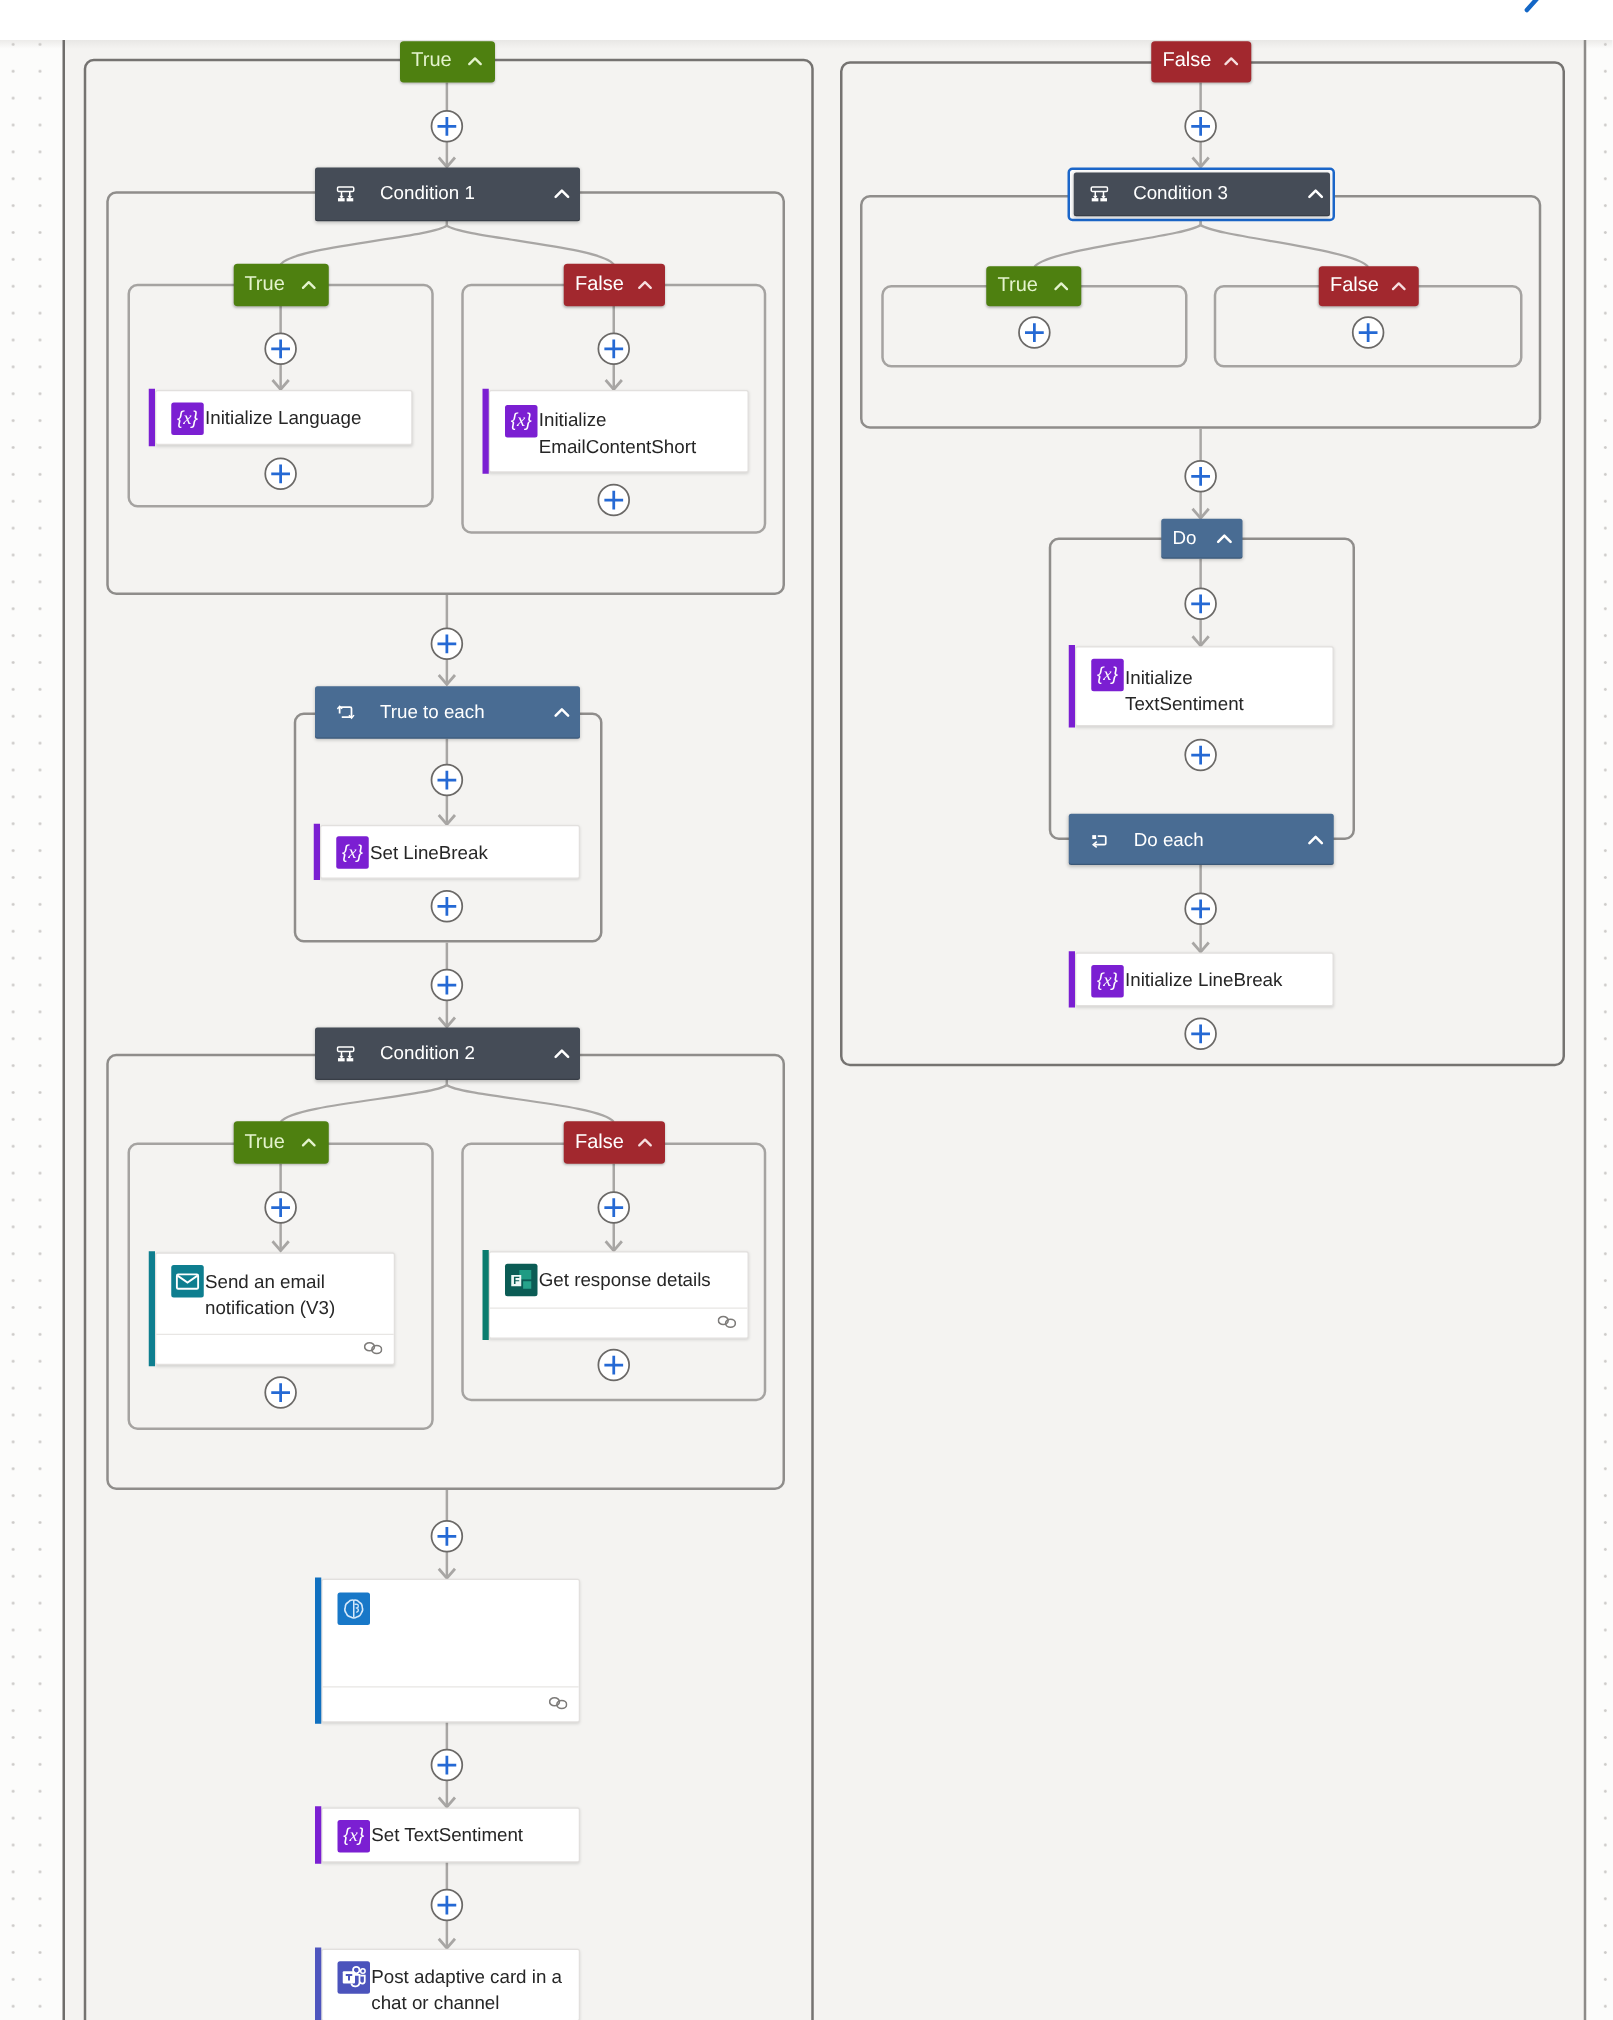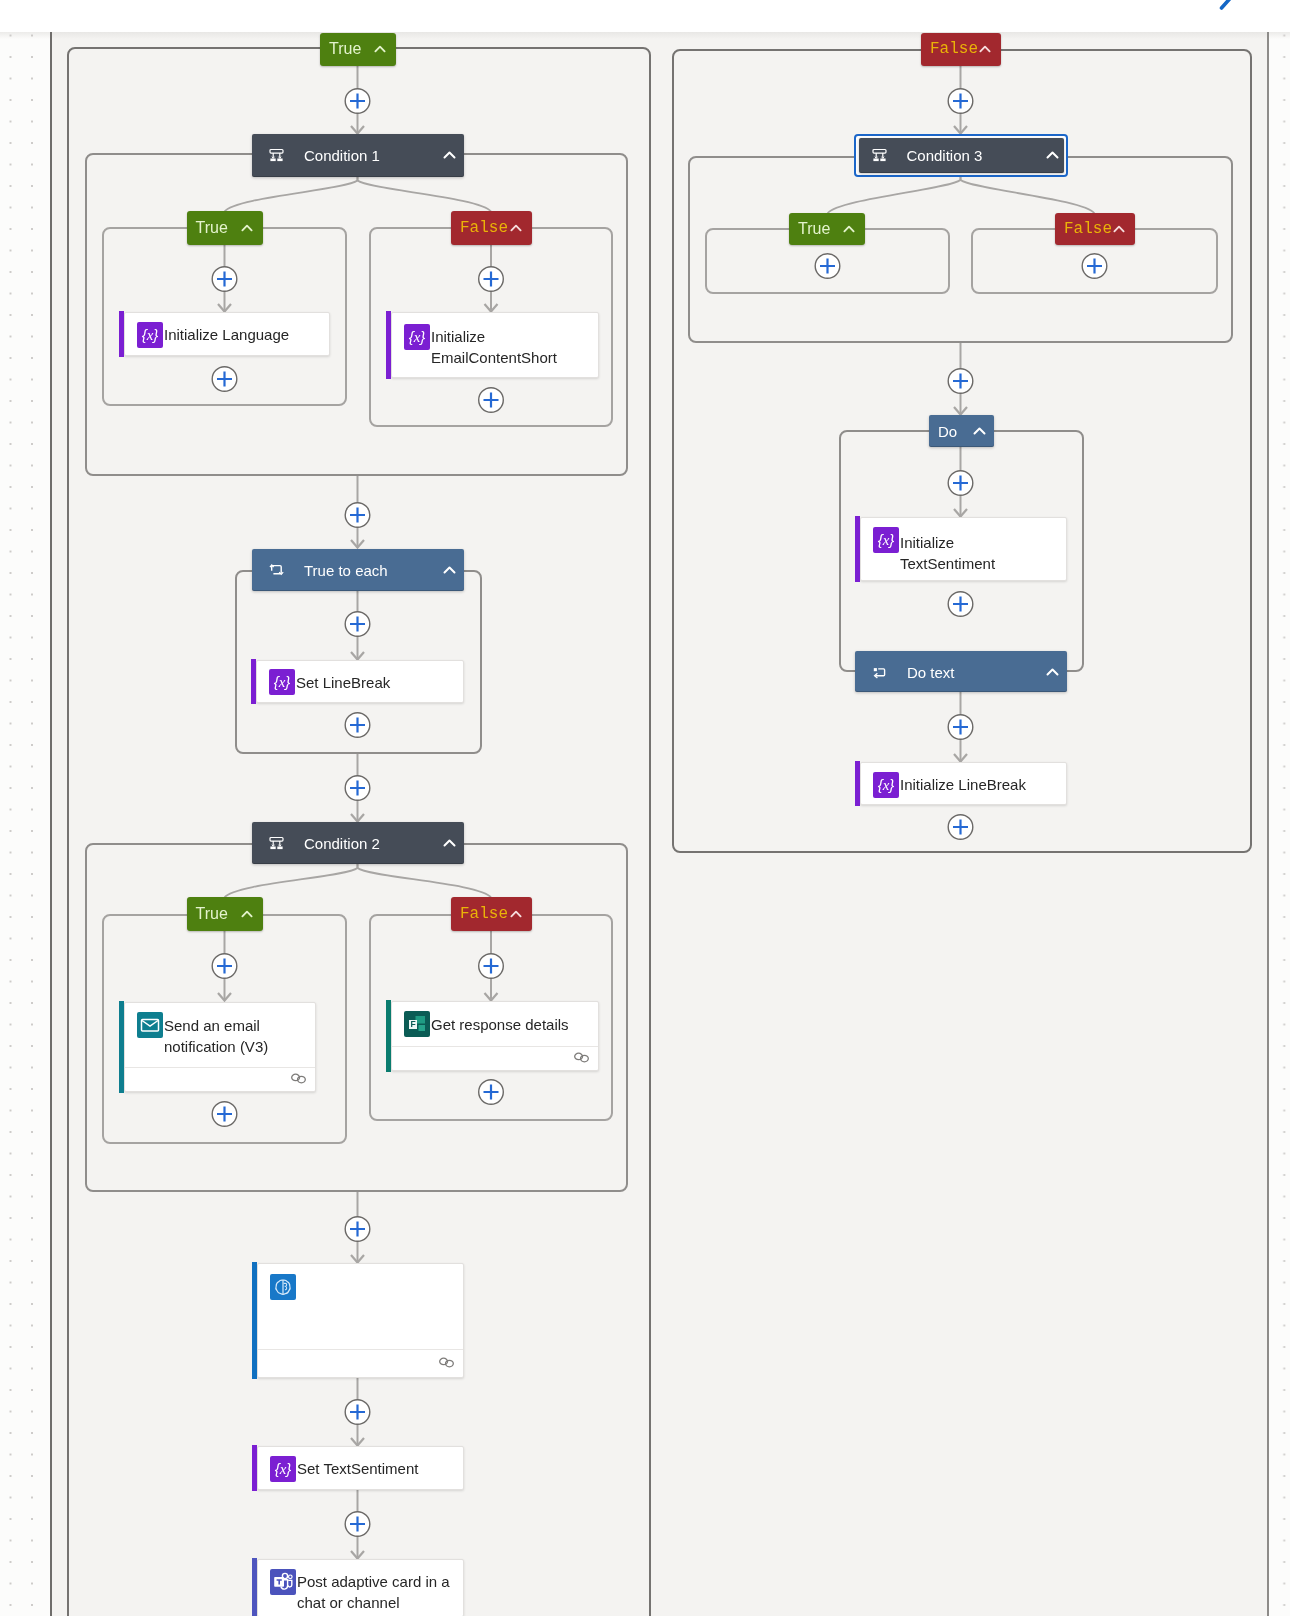--- a/index.html
+++ b/index.html
@@ -29,21 +29,21 @@
 .h-cond{background:#454c57;}
 .h-scope{background:#496c93;}
 .c3 .ic{left:13px;}
 .c3 .tx{left:48px;}
 .c3 .ch{right:5px;}
 .badge{position:absolute;box-sizing:border-box;border-radius:3px;font-size:16px;
   box-shadow:0 1px 2px rgba(0,0,0,0.25);}
 .badge .tx{position:absolute;left:9px;top:50%;transform:translateY(-50%);}
 .badge .ch{position:absolute;right:10px;top:50%;transform:translateY(-50%);width:12px;height:8px;}
 .b-true{background:#4e8010;color:#e4f3cd;}
-.b-false{background:#a2282e;color:#eab308;font-family:Liberation Mono, monospace;}
+.b-false{background:#a2282e;color:#ffffff;}
 .card{position:absolute;background:#fff;border:1px solid #e2e0de;border-radius:2px;
   box-sizing:border-box;box-shadow:0 1px 2.5px rgba(0,0,0,0.13);font-size:15px;color:#262626;}
 .card .ac{position:absolute;left:-6px;top:-2px;bottom:-2px;width:5px;}
 .card .ic{position:absolute;left:12px;width:26px;height:26px;border-radius:2px;}
 .card .tx{position:absolute;left:39px;line-height:21px;white-space:nowrap;}
 .card .sep{position:absolute;left:0;right:0;height:1px;background:#e8e6e4;}
 .card .lnk{position:absolute;right:9px;width:15px;height:11px;}
 svg{display:block;}
 #conn{position:absolute;left:0;top:0;}
 </style>
@@ -207,21 +207,21 @@
       <svg class="ch" viewBox="0 0 13 8">
         <path d="M1.5 6.5 L6.5 1.5 L11.5 6.5" fill="none" stroke="#fff" stroke-width="2" stroke-linecap="round" stroke-linejoin="round"></path>
       </svg>
     </div>
 <div class="hdr h-scope" style="left:855px;top:651px;width:212px;height:41px;">
       <svg class="ic" viewBox="0 0 15 15">
 <rect x="1.8" y="3.6" width="3.1" height="3.1" fill="#fff"></rect>
 <path d="M6.2 4.4 H11.6 Q12.6 4.4 12.6 5.4 V10.2 Q12.6 11.2 11.6 11.2 H3.6" fill="none" stroke="#fff" stroke-width="1.4"></path>
 <path d="M5.4 8.8 L2.6 11.2 L5.4 13.4" fill="none" stroke="#fff" stroke-width="1.3"></path>
 </svg>
-      <span class="tx">Do text</span>
+      <span class="tx">Do each</span>
       <svg class="ch" viewBox="0 0 13 8">
         <path d="M1.5 6.5 L6.5 1.5 L11.5 6.5" fill="none" stroke="#fff" stroke-width="2" stroke-linecap="round" stroke-linejoin="round"></path>
       </svg>
     </div>
 <div style="position:absolute;left:854px;top:133.5px;width:214px;height:43.5px;
  border:2.2px solid #1b66c9;border-radius:4px;background:#fff;box-sizing:border-box;"></div>
 <div class="hdr h-cond c3" style="left:858.5px;top:137.5px;width:205px;height:35px;">
       <svg class="ic" viewBox="0 0 15 15">
 <rect x="1" y="2" width="13" height="3.6" rx="1" fill="none" stroke="#fff" stroke-width="1.2"></rect>
 <path d="M4.2 5.6 V10 M10.8 5.6 V10" stroke="#fff" stroke-width="1.2" fill="none"></path>

